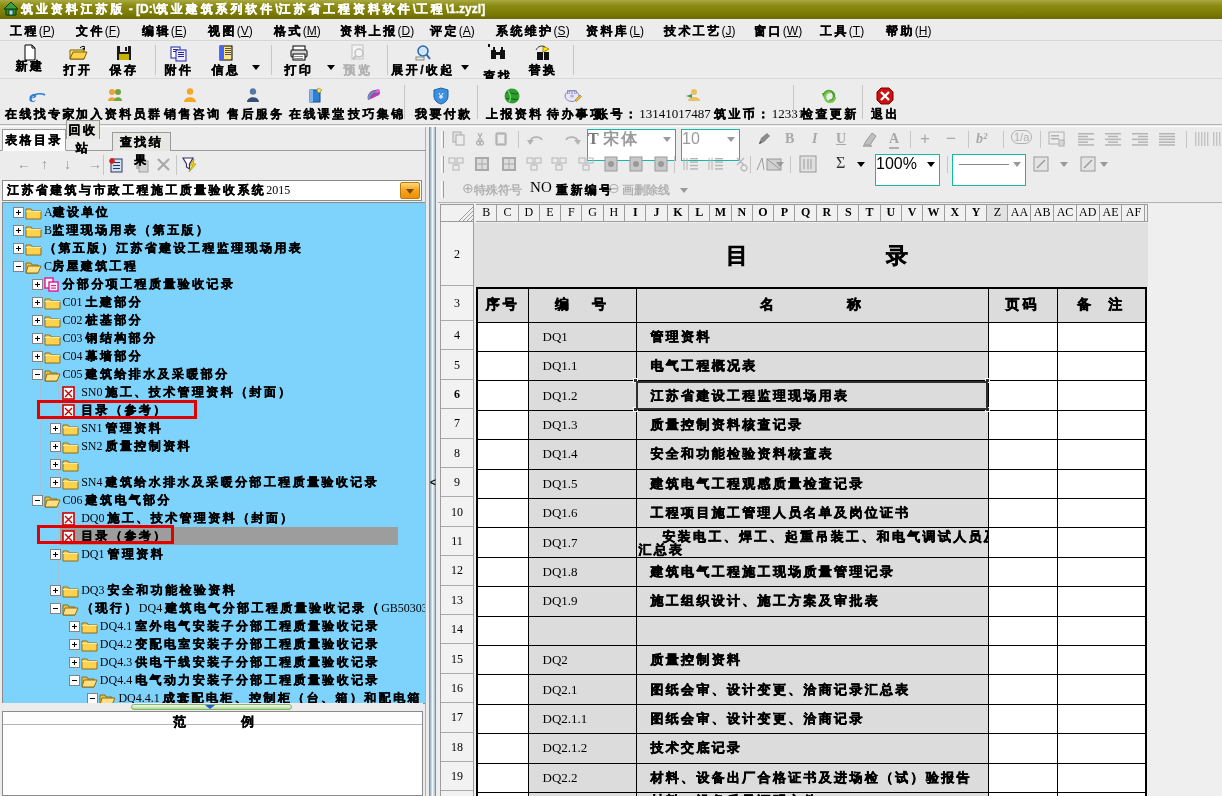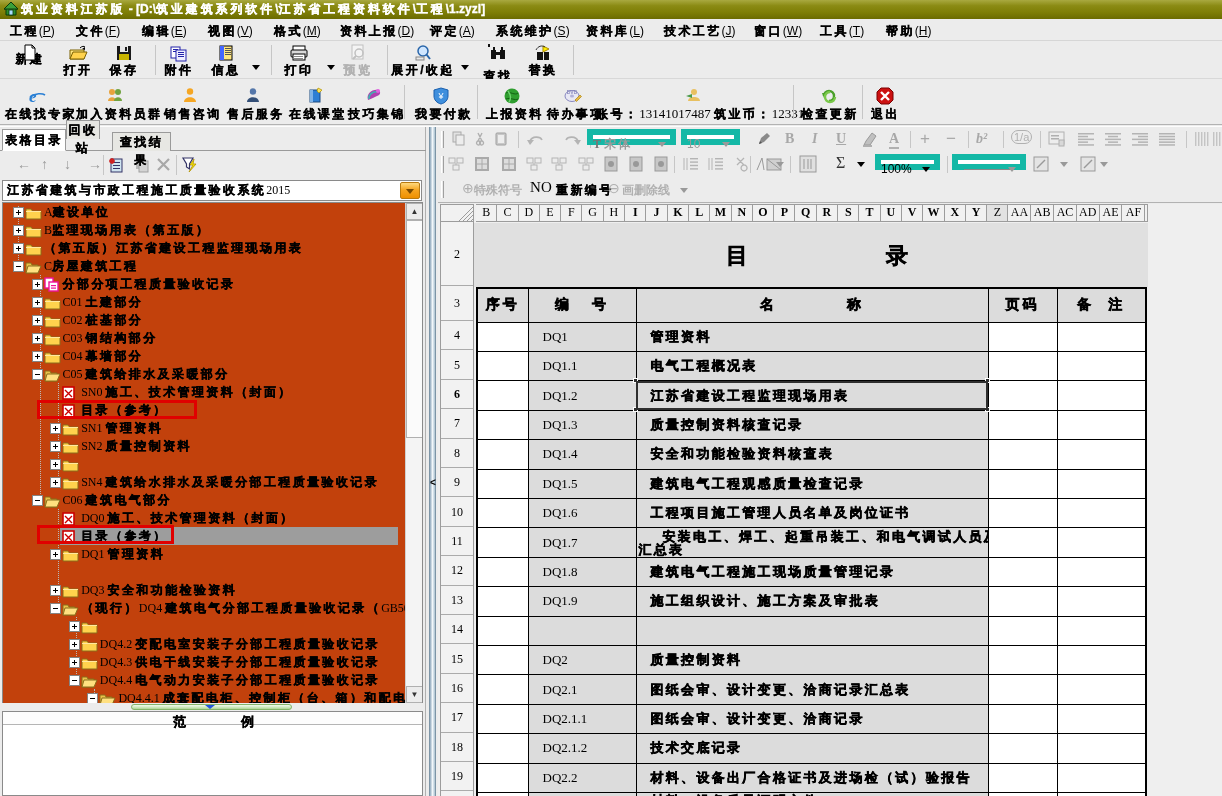--- a/index.html
+++ b/index.html
@@ -18,40 +18,40 @@
 .tbi{position:absolute;text-align:center;font-size:12px;color:#000}
 .tbi .lbl{display:block;white-space:nowrap}
 .dis{color:#b2b2b2}
 .vsep{position:absolute;width:1px;background:#c6c6c6}
 .darr{position:absolute;width:0;height:0;border-left:4px solid transparent;border-right:4px solid transparent;border-top:5px solid #000}
 .tab{position:absolute;font-size:12px;border:1px solid #9a9a9a;border-bottom:none;background:#e7e7e3;text-align:center;z-index:2}
 .tab.act{background:#fff;z-index:3;border-bottom:1px solid #fff}
 #tabline{position:absolute;left:0;top:150px;width:426px;height:1px;background:#9a9a9a;z-index:1}
 #combo{position:absolute;left:2px;top:180px;width:420px;height:21px;background:#fff;border:1px solid #8a8a8a;font-size:12px;line-height:19px;z-index:2}
 #combobtn{position:absolute;right:1px;top:1px;width:20px;height:17px;background:linear-gradient(180deg,#ffd97e,#f6a623 45%,#ef9000);border:1px solid #b97a10;border-radius:2px}
-#treebox{position:absolute;left:2px;top:202px;width:421px;height:502px;background:#c2410c;border:1px solid #8a8a8a;overflow:hidden}
+#treebox{position:absolute;left:2px;top:202px;width:473px;height:502px;background:#7dd3fc;border:1px solid #8a8a8a;overflow:hidden}
 .trow{position:absolute;left:0;height:18px;font-size:12px;line-height:18px;white-space:nowrap;color:#000}
 .tx{font-weight:bold;-webkit-text-stroke:0.4px;letter-spacing:2.4px}
 .eb{position:absolute;width:11px;height:11px;margin-top:3.5px;background:#fff;border:1px solid #848484;z-index:2}
 .eb i{position:absolute;left:2px;top:4px;width:5px;height:1px;background:#000}
 .eb u{position:absolute;left:4px;top:2px;width:1px;height:5px;background:#000}
 svg.ic{position:absolute}
 #vsplit{position:absolute;left:425px;top:127px;width:13px;height:669px;background:#ececec;border-left:1px solid #b0b0b0}
 #vsplit .bar{position:absolute;left:3px;top:0;width:7px;height:669px;background:linear-gradient(90deg,#8fa8bc,#f2f7fa 50%,#a9c0cf);border-left:1px solid #7d95a6;border-right:1px solid #7d95a6}
 #vsplit .lt{position:absolute;left:4px;top:350px;font-size:10px;color:#000;font-weight:bold}
 #hsplit{position:absolute;left:2px;top:703px;width:421px;height:8px;background:#ececec}
 #hsplit .bar{position:absolute;left:129px;top:0.5px;width:161px;height:6.5px;background:linear-gradient(180deg,#f2faee,#cce8bc 60%,#aed694);border:1px solid #84b468;border-radius:3px}
 #hsplit .ar{position:absolute;left:203px;top:1.5px;width:0;height:0;border-left:5px solid transparent;border-right:5px solid transparent;border-top:4px solid #2255dd}
 #expanel{position:absolute;left:2px;top:711px;width:421px;height:85px;background:#fff;border:1px solid #8a8a8a}
 #expanel .hd{height:13px;border-bottom:1px solid #b5b5b5;background:#fdfdfd}
 #expanel .hd span{position:absolute;top:0.5px;font-size:13px;font-weight:bold;-webkit-text-stroke:0.3px}
 #rp{position:absolute;left:438px;top:127px;width:784px;height:669px;background:#ececec;overflow:hidden}
 .rtb{position:absolute;left:0;width:784px;height:25px}
 .grip{position:absolute;width:3px;height:17px;border-left:1px solid #fff;border-right:1px solid #9f9f9f;top:4px}
-.combo2{position:absolute;height:16px;background:#fff;border:6px solid #14b8a6;font-size:12px;color:#9a9a9a;line-height:18px}
+.combo2{position:absolute;height:32px;background:#fff;border:1px solid #14b8a6;font-size:16px;color:#9a9a9a;line-height:18px}
 .combo2 .ca{position:absolute;right:4px;top:7px;width:0;height:0;border-left:4px solid transparent;border-right:4px solid transparent;border-top:5px solid #9a9a9a}
 .combo2.en{color:#000}
 .combo2.en .ca{border-top-color:#000}
 #r3line{position:absolute;left:0;top:75px;width:784px;height:1px;background:#b2b2b2}
 #sheet{position:absolute;left:0;top:77px;width:784px;height:592px;background:#efefef}
 #colheads{position:absolute;left:38px;top:0;width:672px;height:18px;background:#f1f1f1;border:1px solid #9c9c9c;border-left:none}
 .ch{position:absolute;top:0;height:16px;border-right:1px solid #9c9c9c;font-family:"Liberation Serif",serif;font-size:12px;text-align:center;line-height:15px}
 #corner{position:absolute;left:2px;top:0;width:34px;height:18px;background:#f1f1f1;border:1px solid #9c9c9c}
 #rowheads{position:absolute;left:2px;top:18px;width:34px;height:574px;background:#f2f2f2;border-left:1px solid #9c9c9c;border-right:1px solid #9c9c9c}
 .rh{position:absolute;left:0;width:32px;border-bottom:1px solid #ababab;font-family:"Liberation Serif",serif;font-size:12px;display:flex;align-items:center;justify-content:center;background:#f2f2f2}
@@ -89,21 +89,21 @@
 <span style="left:754px"><b class="cj">窗口</b>(<u>W</u>)</span>
 <span style="left:820px"><b class="cj">工具</b>(<u>T</u>)</span>
 <span style="left:886px"><b class="cj">帮助</b>(<u>H</u>)</span>
 </div>
 <div id="tb1">
 <div class="tbi" style="left:13px;top:2px;width:34px">
 <svg class="ic" style="left:7px;top:1px" width="20" height="18" viewBox="0 0 20 18">
         <path d="M5,1 L12,1 L15,4 L15,16 L5,16 Z" fill="#fff" stroke="#000" stroke-width="1"></path>
         <path d="M12,1 L12,4 L15,4" fill="none" stroke="#000" stroke-width="1"></path>
       </svg>
-<span class="lbl" style="margin-top:8px"><b class="cj">新建</b></span>
+<span class="lbl" style="margin-top:15px"><b class="cj">新建</b></span>
     </div>
 <div class="tbi" style="left:61px;top:2px;width:34px">
 <svg class="ic" style="left:7px;top:1px" width="20" height="18" viewBox="0 0 20 18">
         <path d="M2,6 L2,15 L16,15 L16,6 Z" fill="#ffe680" stroke="#7a6000" stroke-width="1"></path>
         <path d="M2,15 L5,8 L19,8 L16,15 Z" fill="#ffd24d" stroke="#7a6000" stroke-width="1"></path>
         <path d="M12,4 C14,2 16,2 17,3" fill="none" stroke="#000" stroke-width="1"></path>
         <path d="M17,3 L17,6 L14,5 Z" fill="#000"></path>
       </svg>
 <span class="lbl" style="margin-top:19px"><b class="cj">打开</b></span>
     </div>
@@ -561,20 +561,21 @@
 </div>
 <div class="trow" style="top:414px;width:421px">
 <span class="eb" style="left:65.80000000000001px">
         <i></i>
         <u></u>
       </span>
 <svg class="ic" style="left:77.80000000000001px;top:2.5px" width="17" height="14" viewBox="0 0 17 14">
         <path d="M1,3 L6,3 L7.5,5 L16,5 L16,13 L1,13 Z" fill="#ffd24d" stroke="#8a6d1a"></path>
         <path d="M1,5.5 L16,5.5" stroke="#ffe8a0" stroke-width="1"></path>
       </svg>
+<span style="position:absolute;left:96.80000000000001px;top:0"><span class="num">DQ4.1 </span><b class="tx">室外电气安装子分部工程质量验收记录</b></span>
 </div>
 <div class="trow" style="top:432px;width:421px">
 <span class="eb" style="left:65.80000000000001px">
         <i></i>
         <u></u>
       </span>
 <svg class="ic" style="left:77.80000000000001px;top:2.5px" width="17" height="14" viewBox="0 0 17 14">
         <path d="M1,3 L6,3 L7.5,5 L16,5 L16,13 L1,13 Z" fill="#ffd24d" stroke="#8a6d1a"></path>
         <path d="M1,5.5 L16,5.5" stroke="#ffe8a0" stroke-width="1"></path>
       </svg>

